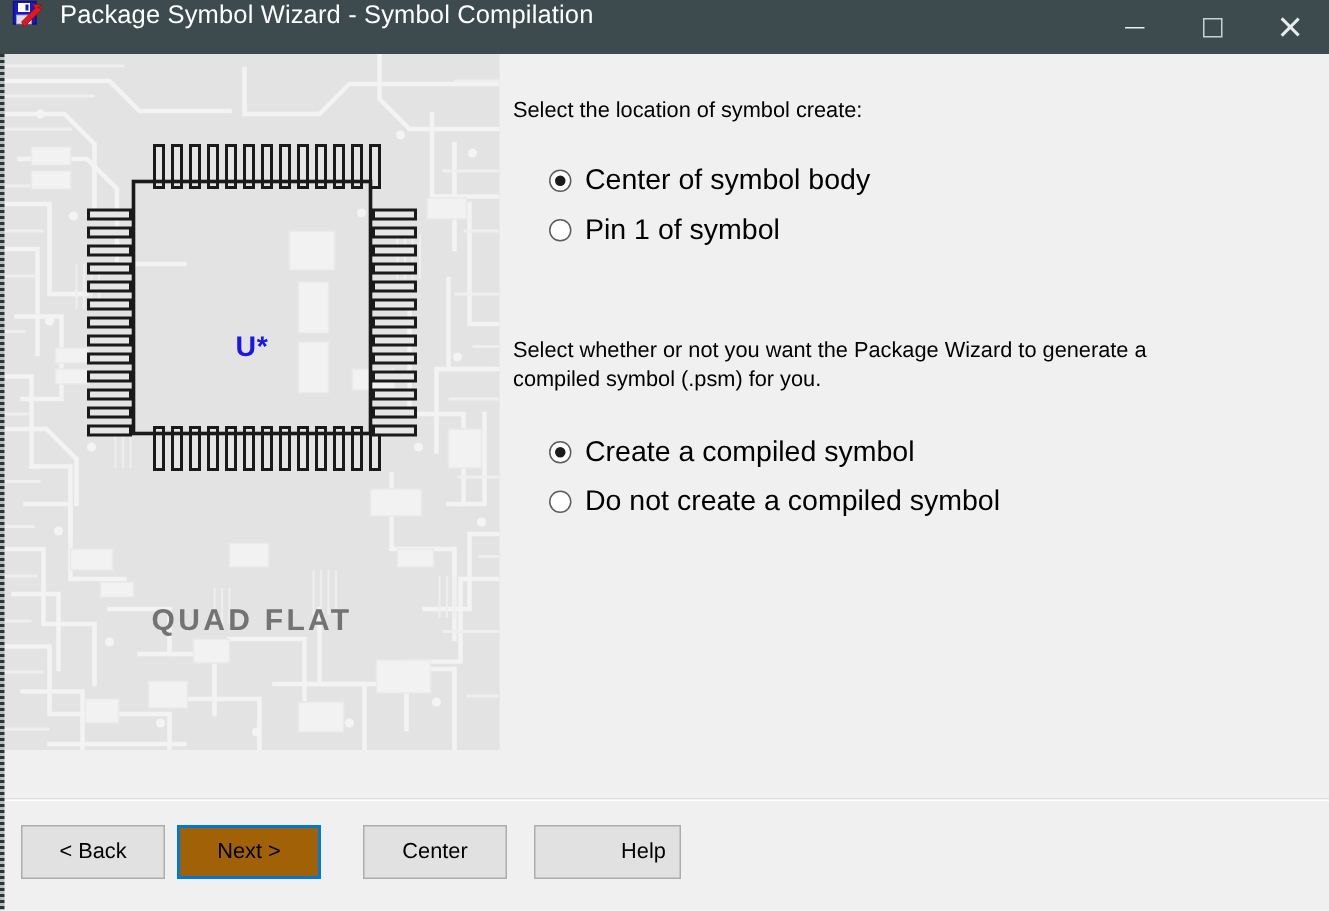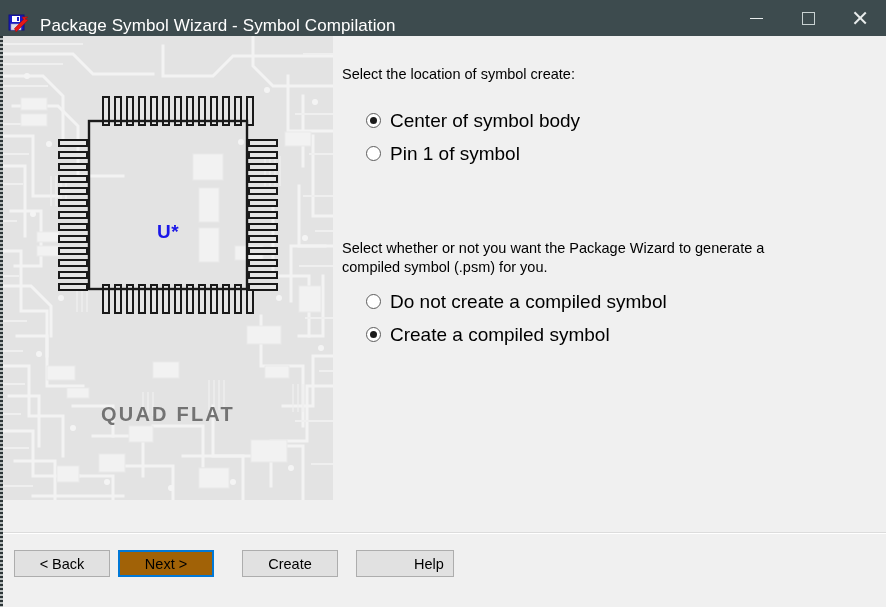--- a/index.html
+++ b/index.html
@@ -19,21 +19,21 @@
   }
 
   
   .titlebar {
     position: absolute;
     top: 0; left: 0;
     width: 886px;
     height: 36px;
     background: #3d4b4e;
     display: flex;
-    align-items: flex-end;
+    align-items: flex-start;
   }
   .title-icon {
     width: 22px; height: 22px;
     margin-left: 8px;
     margin-right: 10px;
     position: relative;
     flex: 0 0 auto;
   }
   .title-text {
     color: #ffffff;
@@ -141,21 +141,21 @@
     top: 0;
     width: 530px;
   }
   .prompt {
     font-size: 14.5px;
     color: #000;
     margin: 0;
     line-height: 1.33;
   }
   .prompt-1 { position: absolute; top: 29px; left: 0; }
-  .prompt-2 { position: absolute; top: 203px; left: 0; width: 480px; }
+  .prompt-2 { position: absolute; top: 189px; left: 0; width: 480px; }
 
   .radio-group-1 { position: absolute; top: 72px; left: 24px; }
   .radio-group-2 { position: absolute; top: 253px; left: 24px; }
 
   .radio-row {
     display: flex;
     align-items: center;
     height: 25px;
     margin-bottom: 8px;
   }
@@ -196,21 +196,21 @@
   .buttonbar {
     position: absolute;
     left: 0; top: 499px;
     width: 886px;
     height: 72px;
     background: #f0f0f0;
   }
   .btn {
     position: absolute;
     top: 15px;
-    height: 27px;
+    height: 36px;
     background: #e1e1e1;
     border: 1px solid #adadad;
     font-size: 14.5px;
     color: #000;
     font-family: "Liberation Sans", sans-serif;
     display: flex;
     align-items: center;
     justify-content: center;
     padding: 0;
     cursor: default;
@@ -426,33 +426,33 @@
         <div class="radio-row">
           <span class="radio"></span>
           <span class="radio-label">Pin 1 of symbol</span>
         </div>
       </div>
 
       <div class="prompt prompt-2">Select whether or not you want the Package Wizard to generate a compiled symbol (.psm) for you.</div>
 
       <div class="radio-group-2">
         <div class="radio-row">
+          <span class="radio checked"></span>
+          <span class="radio-label">Create a compiled symbol</span>
+        </div>
+        <div class="radio-row">
           <span class="radio"></span>
           <span class="radio-label">Do not create a compiled symbol</span>
         </div>
-        <div class="radio-row">
-          <span class="radio checked"></span>
-          <span class="radio-label">Create a compiled symbol</span>
-        </div>
       </div>
     </div>
 
     <div class="separator"></div>
 
     <div class="buttonbar">
       <button class="btn btn-back">&lt; Back</button>
       <button class="btn btn-next">Next &gt;</button>
-      <button class="btn btn-cancel">Create</button>
+      <button class="btn btn-cancel">Center</button>
       <button class="btn btn-help">Help</button>
     </div>
 
   </div>
 </div>
 
 </body></html>

